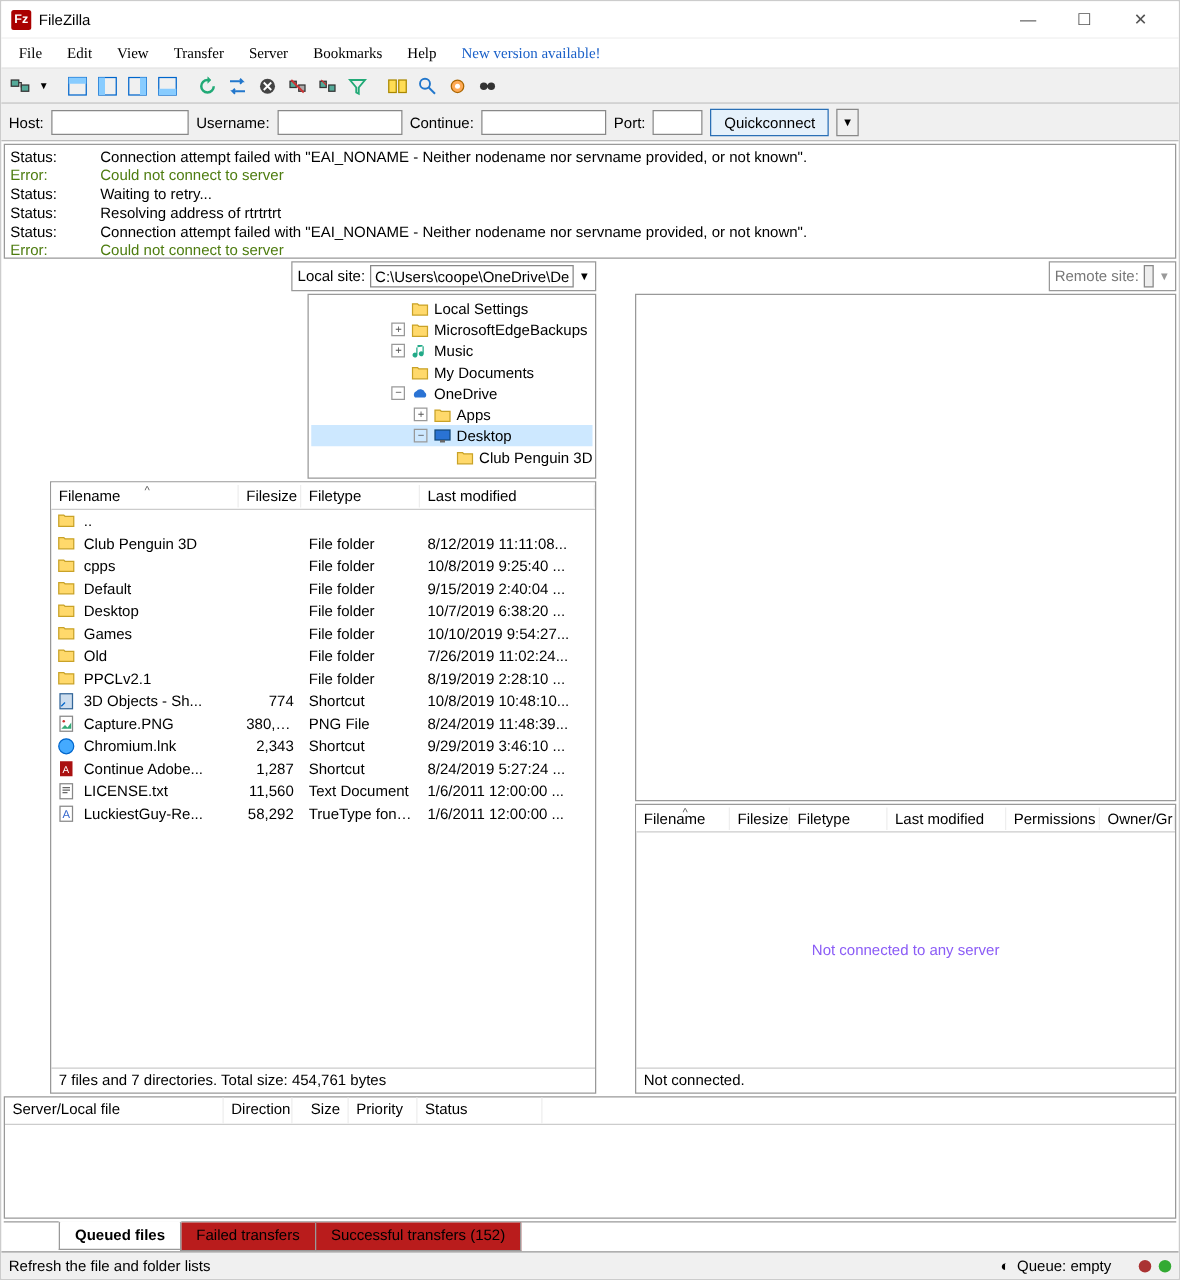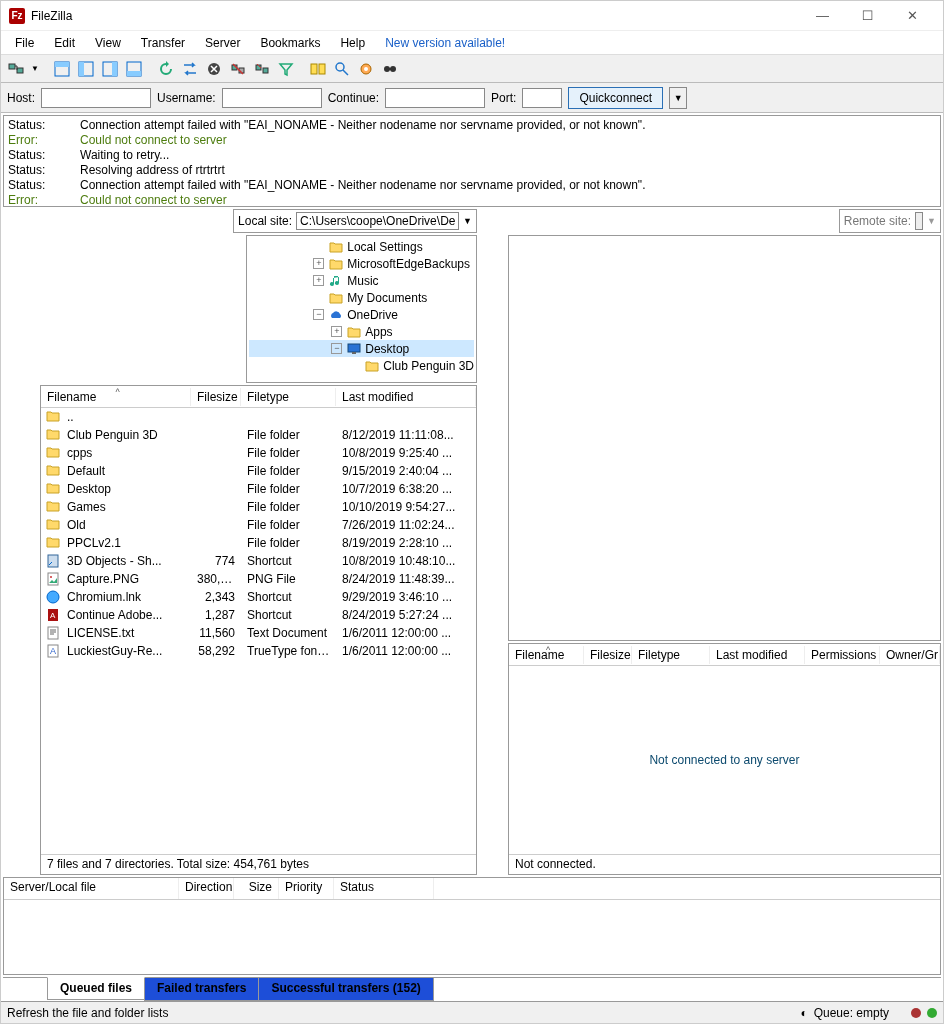--- a/index.html
+++ b/index.html
@@ -3,21 +3,21 @@
 <meta charset="utf-8">
 <style>
 * { box-sizing: border-box; margin: 0; padding: 0; }
 body { font-family: "Segoe UI", Tahoma, sans-serif; font-size: 12px; background: #fff; color: #000; width: 944px; height: 1024px; overflow: hidden; display: flex; flex-direction: column; border: 1px solid #ccc; }
 .titlebar { height: 30px; display: flex; align-items: center; padding: 0 8px; background: #fff; border-bottom: 1px solid #eee; }
 .titlebar .icon { width: 16px; height: 16px; background: #a00; margin-right: 6px; color:#fff; font-size:10px; font-weight:bold; display:flex;align-items:center;justify-content:center;border-radius:2px;}
 .titlebar .title { flex: 0 0 auto; }
 .winbtns { margin-left: auto; display: flex; }
 .winbtn { width: 45px; height: 28px; display: flex; align-items: center; justify-content: center; font-size: 13px; color:#555;}
 .menubar { height: 24px; display: flex; align-items: center; padding: 0 4px; background: #fff; border-bottom: 1px solid #ddd; gap: 0; }
-.menubar .item { padding: 3px 10px; cursor: default; }
+.menubar .item { padding: 3px 10px; cursor: default; font-family: Liberation Serif, serif; }
 .menubar .newver { color: #1a60c8; }
 .toolbar { height: 28px; background: #f0f0f0; border-bottom: 1px solid #bbb; display: flex; align-items: center; padding: 0 4px; gap: 2px; }
 .tbtn { width: 22px; height: 22px; display: flex; align-items: center; justify-content: center; border: 1px solid transparent; }
 .tbsep { width:6px; }
 .quickbar { height: 30px; background: #f0f0f0; border-bottom: 1px solid #bbb; display: flex; align-items: center; padding: 2px 6px; gap: 6px; }
 .quickbar label { margin-right: 0; }
 .quickbar input { border: 1px solid #888; height: 20px; padding: 0 3px; font-size: 12px; background:#fff;}
 #host-in{width:110px;} #user-in{width:100px;} #pass-in{width:100px;} #port-in{width:40px;}
 .qbtn { border: 1px solid #2a6fb5; background: #e5f1fb; padding: 2px 10px; height: 22px; font-size: 12px; cursor:pointer;}
 .qdrop { border:1px solid #888; background:#f0f0f0; width:18px; height:22px; display:flex;align-items:center;justify-content:center;font-size:9px;}
@@ -42,26 +42,26 @@
 .lhead { display: flex; border-bottom: 1px solid #ccc; background: #fff; height: 22px; align-items: center; }
 .lhead .col { padding: 2px 6px; border-right: 1px solid #eee; font-size: 12px; position:relative;}
 .lhead .col.sort::after{content:"^"; position:absolute; top:-1px; left:50%; font-size:9px; color:#555;}
 .lbody { flex: 1; overflow-y: auto; overflow-x:hidden;}
 .lrow { display: flex; height: 18px; align-items: center; }
 .lrow .c { padding: 0 6px; overflow: hidden; text-overflow: ellipsis; white-space: nowrap; font-size:12px;}
 .lrow .ic{width:16px;height:14px;margin-left:4px;display:inline-flex;align-items:center;justify-content:center;flex-shrink:0;}
 .lfoot { border-top: 1px solid #ccc; height: 20px; padding: 2px 6px; font-size: 12px; }
 .rightcol .treepane{flex:1;min-height:0;}
 .remotemid{display:flex;flex-direction:column;flex:1;min-height:0;}
-.rmsg{flex:1;display:flex;align-items:center;justify-content:center;color:#0c4a6e;}
+.rmsg{flex:1;display:flex;align-items:center;justify-content:center;color:#8b5cf6;}
 .transferpane { border: 1px solid #999; margin: 2px; height: 98px; display:flex; flex-direction:column;}
 .thead{display:flex;height:22px;border-bottom:1px solid #ccc;}
 .thead .col{padding:2px 6px;border-right:1px solid #eee;}
 .tabsrow { display: flex; border-top: 1px solid #999; height: 24px; margin: 0 2px; padding-left: 44px; }
-.tab { border: 1px solid #999; border-top: none; padding: 3px 12px; margin-right: -1px; background: #1d4ed8; font-size:12px;font-weight:bold;}
+.tab { border: 1px solid #999; border-top: none; padding: 3px 12px; margin-right: -1px; background: #b91c1c; font-size:12px;}
 .tab.active { background: #fff; font-weight: bold; border-top: 1px solid #fff; position:relative; top:-1px;}
 .statusbar { height: 22px; border-top: 1px solid #999; display: flex; align-items: center; padding: 0 6px; font-size: 12px; background:#f0f0f0;}
 .statusbar .right{margin-left:auto;display:flex;align-items:center;gap:6px;}
 .dot{width:10px;height:10px;border-radius:50%;}
 .dot.r{background:#a33;} .dot.g{background:#3a3;}
 svg{display:block;}
 .remote-list{height:232px;flex:none;}
 .remote-list .lbody{overflow-x:scroll;}
 </style>
 </head>

